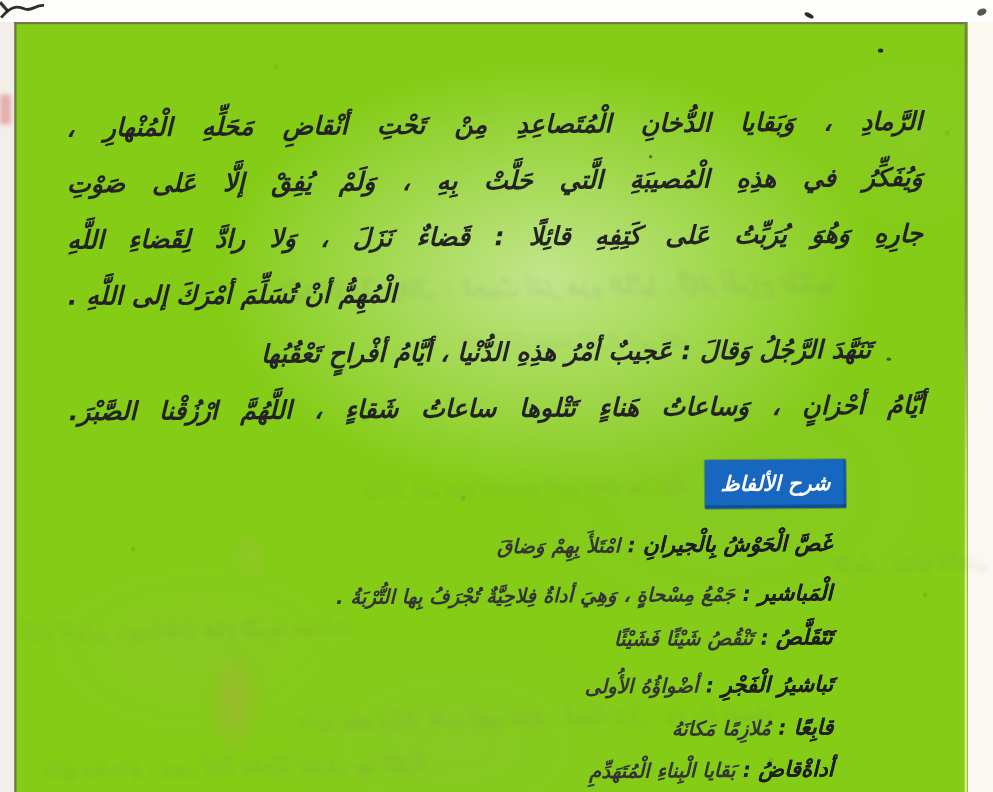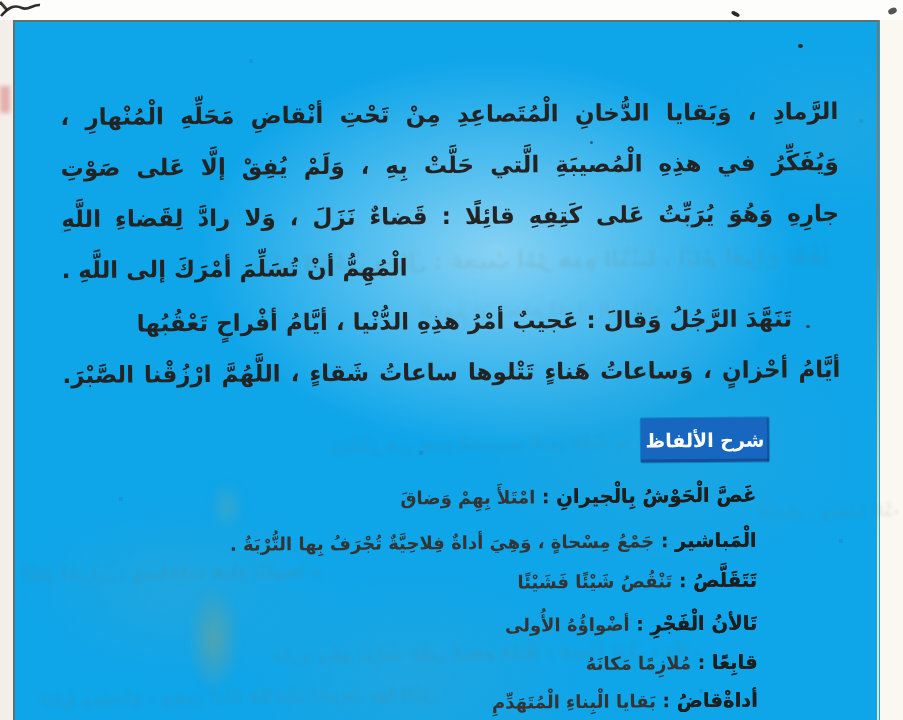--- a/index.html
+++ b/index.html
@@ -1,21 +1,21 @@
 <!DOCTYPE html>
 <html lang="ar"><head>
 <meta charset="utf-8">
 <style>
   html,body{margin:0;padding:0;}
   body{
     width:903px;height:720px;overflow:hidden;position:relative;
     background:#fdfdfb;
     font-family:"DejaVu Sans","Liberation Sans",sans-serif;
   }
-  .page{position:absolute;inset:0;background:#0ea5e9;}
+  .page{position:absolute;inset:0;background:#84cc16;font-style:italic;}
   
   .page::before{
     content:"";position:absolute;inset:0;pointer-events:none;
     background:
       radial-gradient(230px 130px at 20% 82%, rgba(186,172,136,.10), transparent 70%),
       radial-gradient(320px 210px at 74% 62%, rgba(175,178,158,.09), transparent 70%),
       radial-gradient(280px 170px at 46% 94%, rgba(168,168,148,.10), transparent 70%),
       radial-gradient(210px 130px at 92% 18%, rgba(198,192,170,.08), transparent 70%),
       radial-gradient(400px 260px at 55% 35%, rgba(255,255,255,.5), transparent 75%);
   }
@@ -126,21 +126,21 @@
       <div class="g-row g0">
         <span class="g-term">غَصَّ الْحَوْشُ بِالْجيرانِ</span><span class="g-sep"> : </span><span class="g-def">امْتَلأَ بِهِمْ وَضاقَ</span>
       </div>
       <div class="g-row g1">
         <span class="g-term">الْمَباشير</span><span class="g-sep"> : </span><span class="g-def">جَمْعُ مِسْحاةٍ ، وَهِيَ أداةٌ فِلاحِيَّةٌ تُجْرَفُ بِها التُّرْبَةُ .</span>
       </div>
       <div class="g-row g2">
         <span class="g-term">تَتَقَلَّصُ</span><span class="g-sep"> : </span><span class="g-def">تَنْقُصُ شَيْئًا فَشَيْئًا</span>
       </div>
       <div class="g-row g3">
-        <span class="g-term">تَالأنُ الْفَجْرِ</span><span class="g-sep"> : </span><span class="g-def">أضْواؤُهُ الأُولى</span>
+        <span class="g-term">تَباشيرُ الْفَجْرِ</span><span class="g-sep"> : </span><span class="g-def">أضْواؤُهُ الأُولى</span>
       </div>
       <div class="g-row g4">
         <span class="g-term">قابِعًا</span><span class="g-sep"> : </span><span class="g-def">مُلازِمًا مَكانَهُ</span>
       </div>
       <div class="g-row g5">
         <span class="g-term">أداةْقاضُ</span><span class="g-sep"> : </span><span class="g-def">بَقايا الْبِناءِ الْمُتَهَدِّمِ</span>
       </div>
     </div>
   </div>
 

